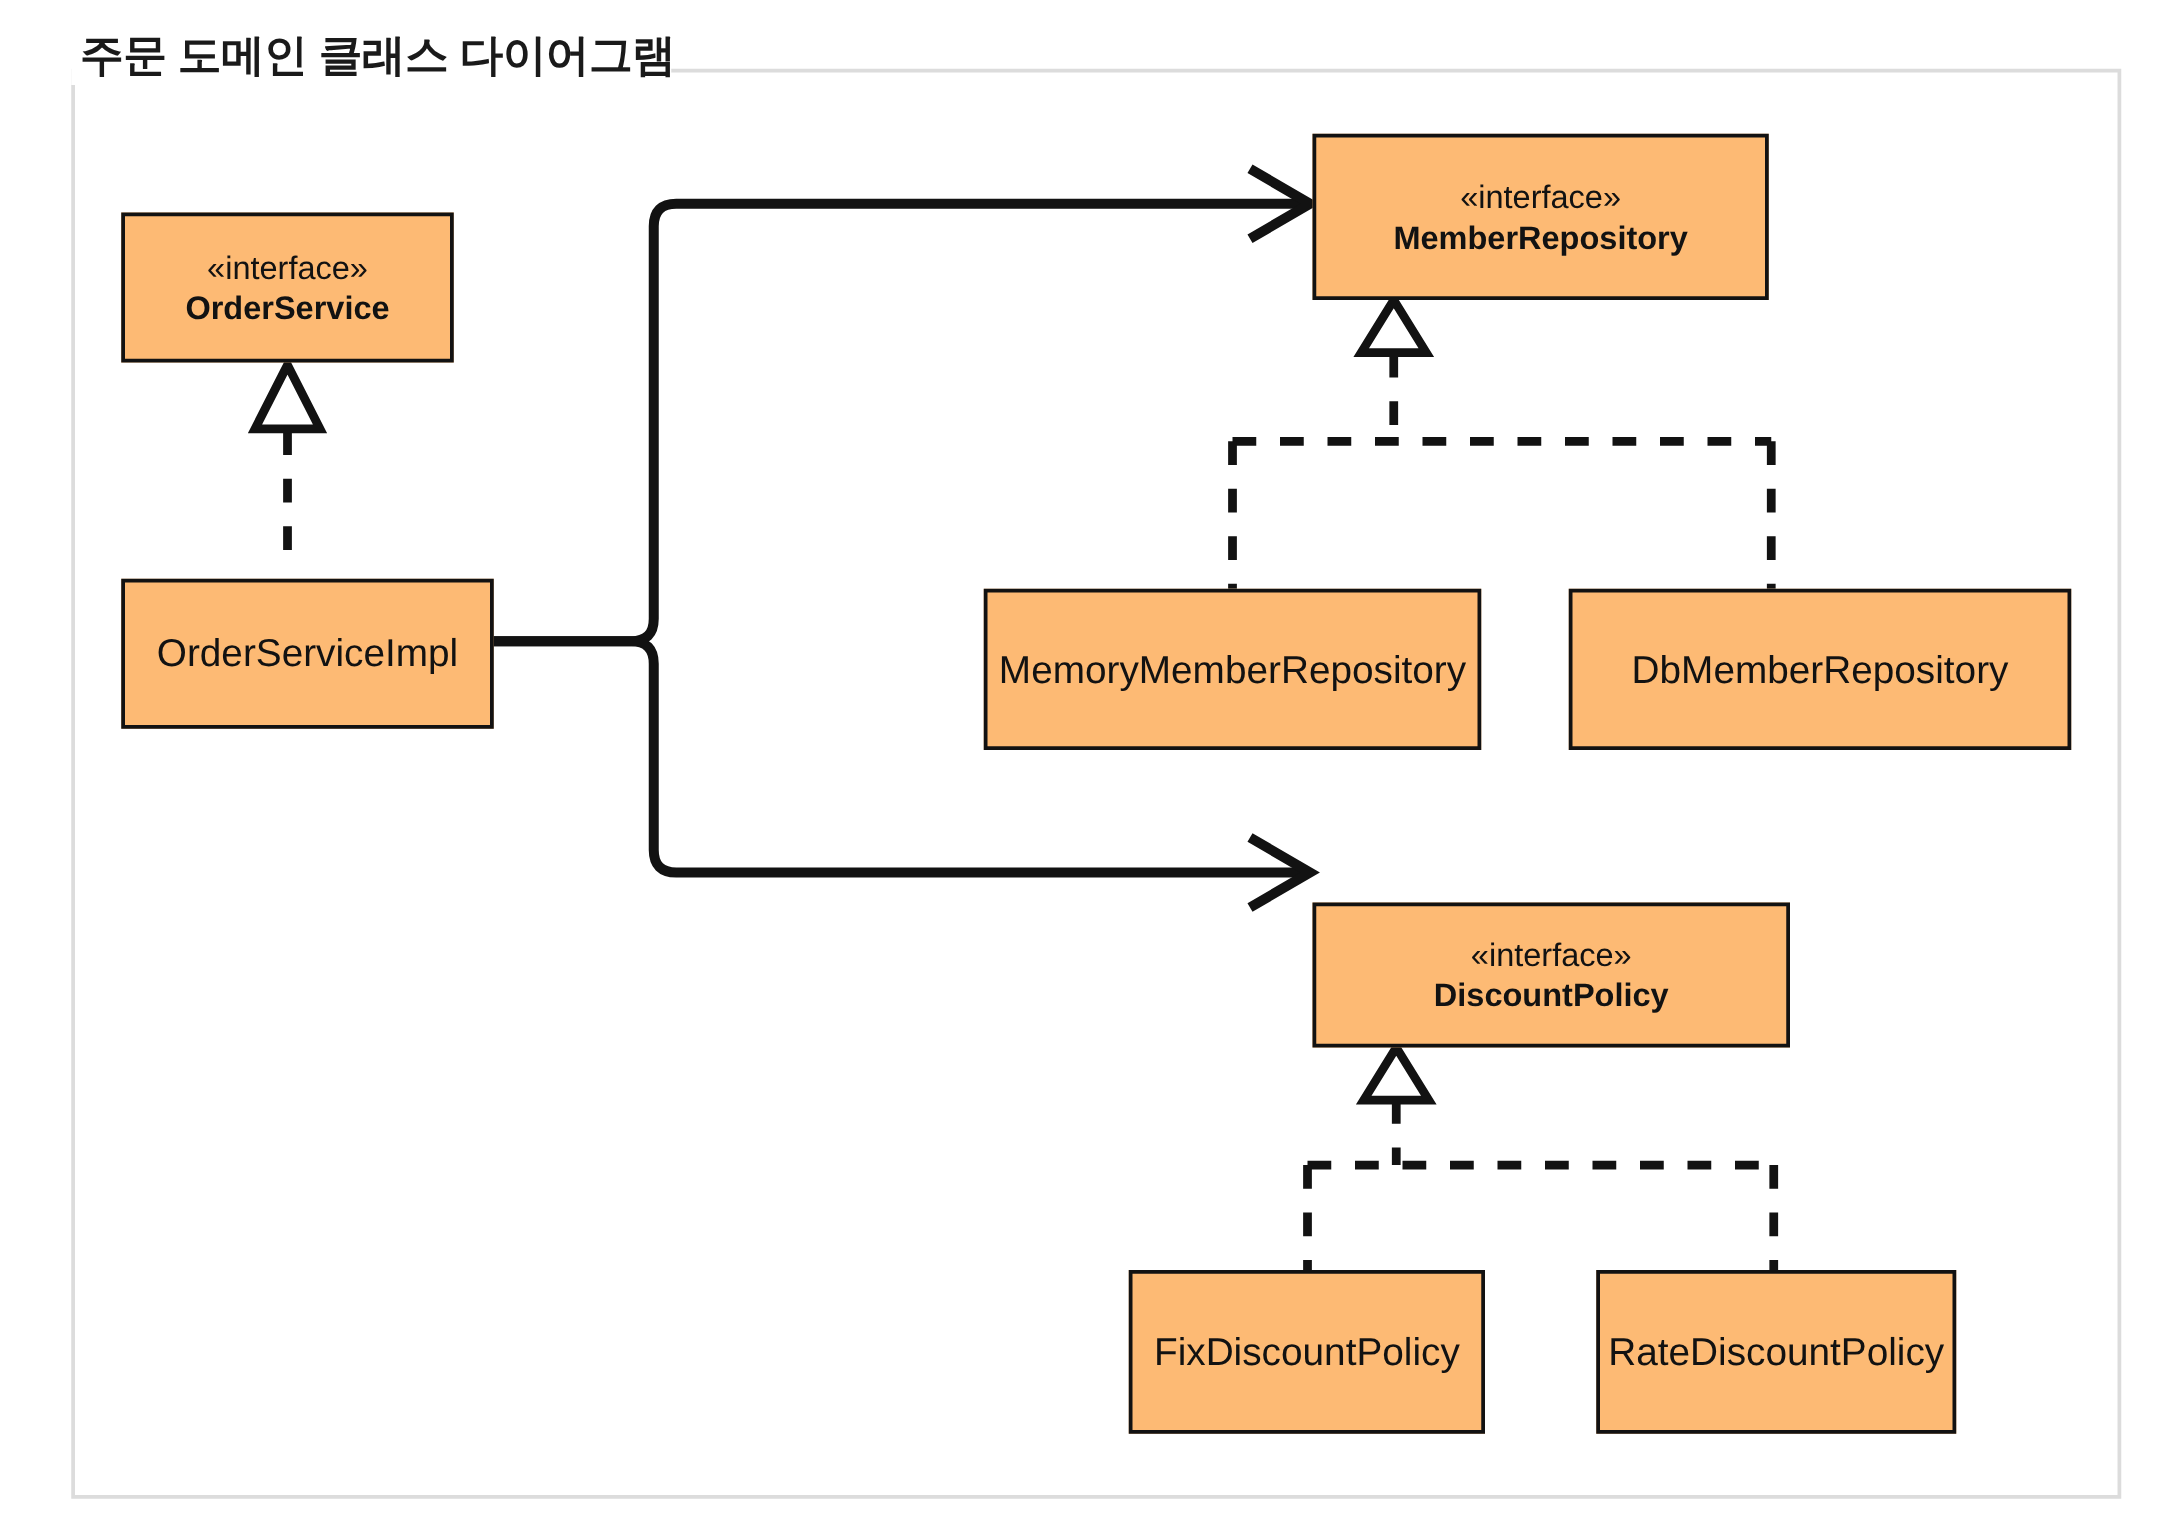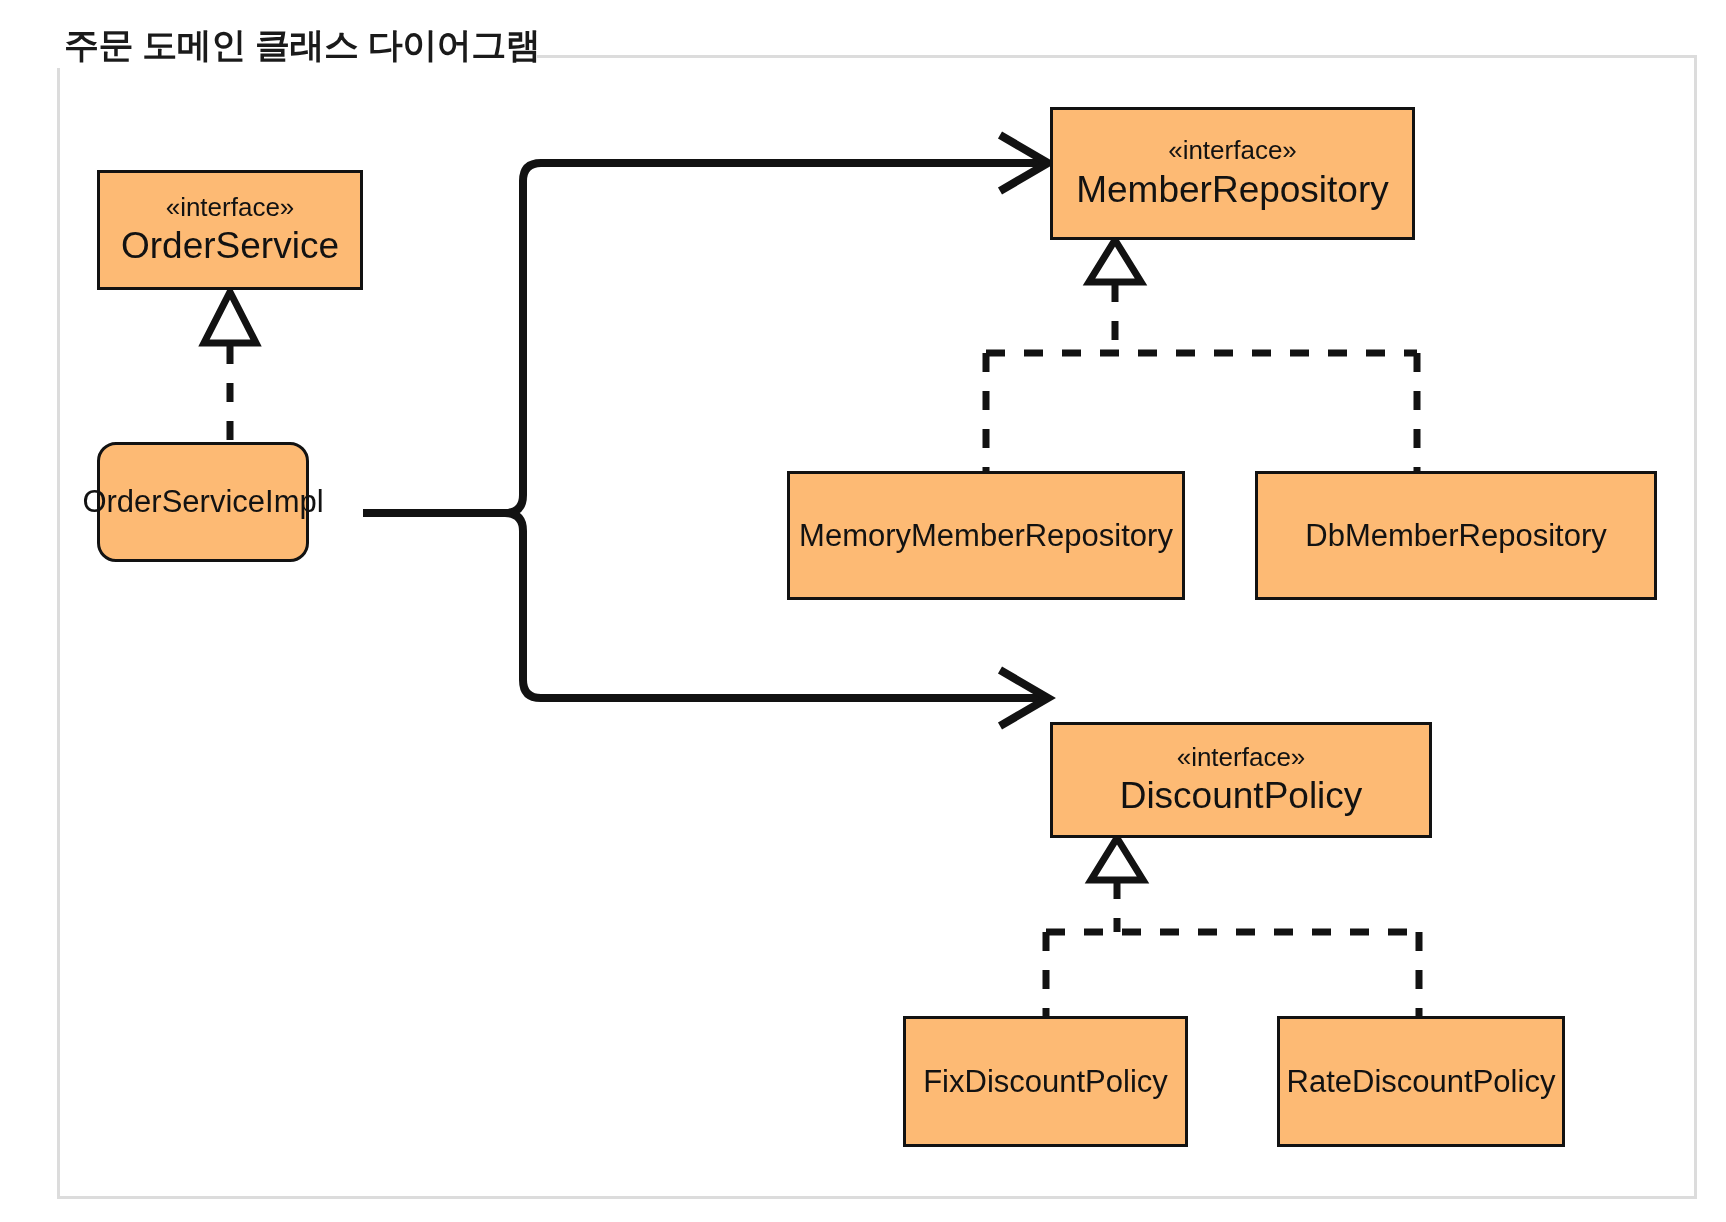--- a/index.html
+++ b/index.html
@@ -75,33 +75,33 @@
     justify-content: center;
     text-align: center;
     color: #121212;
   }
   .stereotype {
     font-size: 26px;
     font-weight: normal;
     line-height: 1.25;
   }
   .cls-name-bold {
-    font-size: 37px;
-    font-weight: normal;
+    font-size: 26px;
+    font-weight: bold;
     line-height: 1.25;
   }
   .cls-name {
     font-size: 31px;
     font-weight: normal;
     line-height: 1.2;
   }
 
   
   #box-order-service      { left: 97px;  top: 170px;  width: 266px; height: 120px; }
-  #box-order-service-impl { left: 97px;  top: 442px;  width: 212px; height: 120px; border-radius: 19px; }
+  #box-order-service-impl { left: 97px;  top: 463px;  width: 298px; height: 120px; }
   #box-member-repository  { left: 1050px; top: 107px; width: 365px; height: 133px; }
   #box-memory-member-repo { left: 787px;  top: 471px; width: 398px; height: 129px; }
   #box-db-member-repo     { left: 1255px; top: 471px; width: 402px; height: 129px; }
   #box-discount-policy    { left: 1050px; top: 722px; width: 382px; height: 116px; }
   #box-fix-discount       { left: 903px;  top: 1016px; width: 285px; height: 131px; }
   #box-rate-discount      { left: 1277px; top: 1016px; width: 288px; height: 131px; }
 </style>
 </head>
 <body>
 

